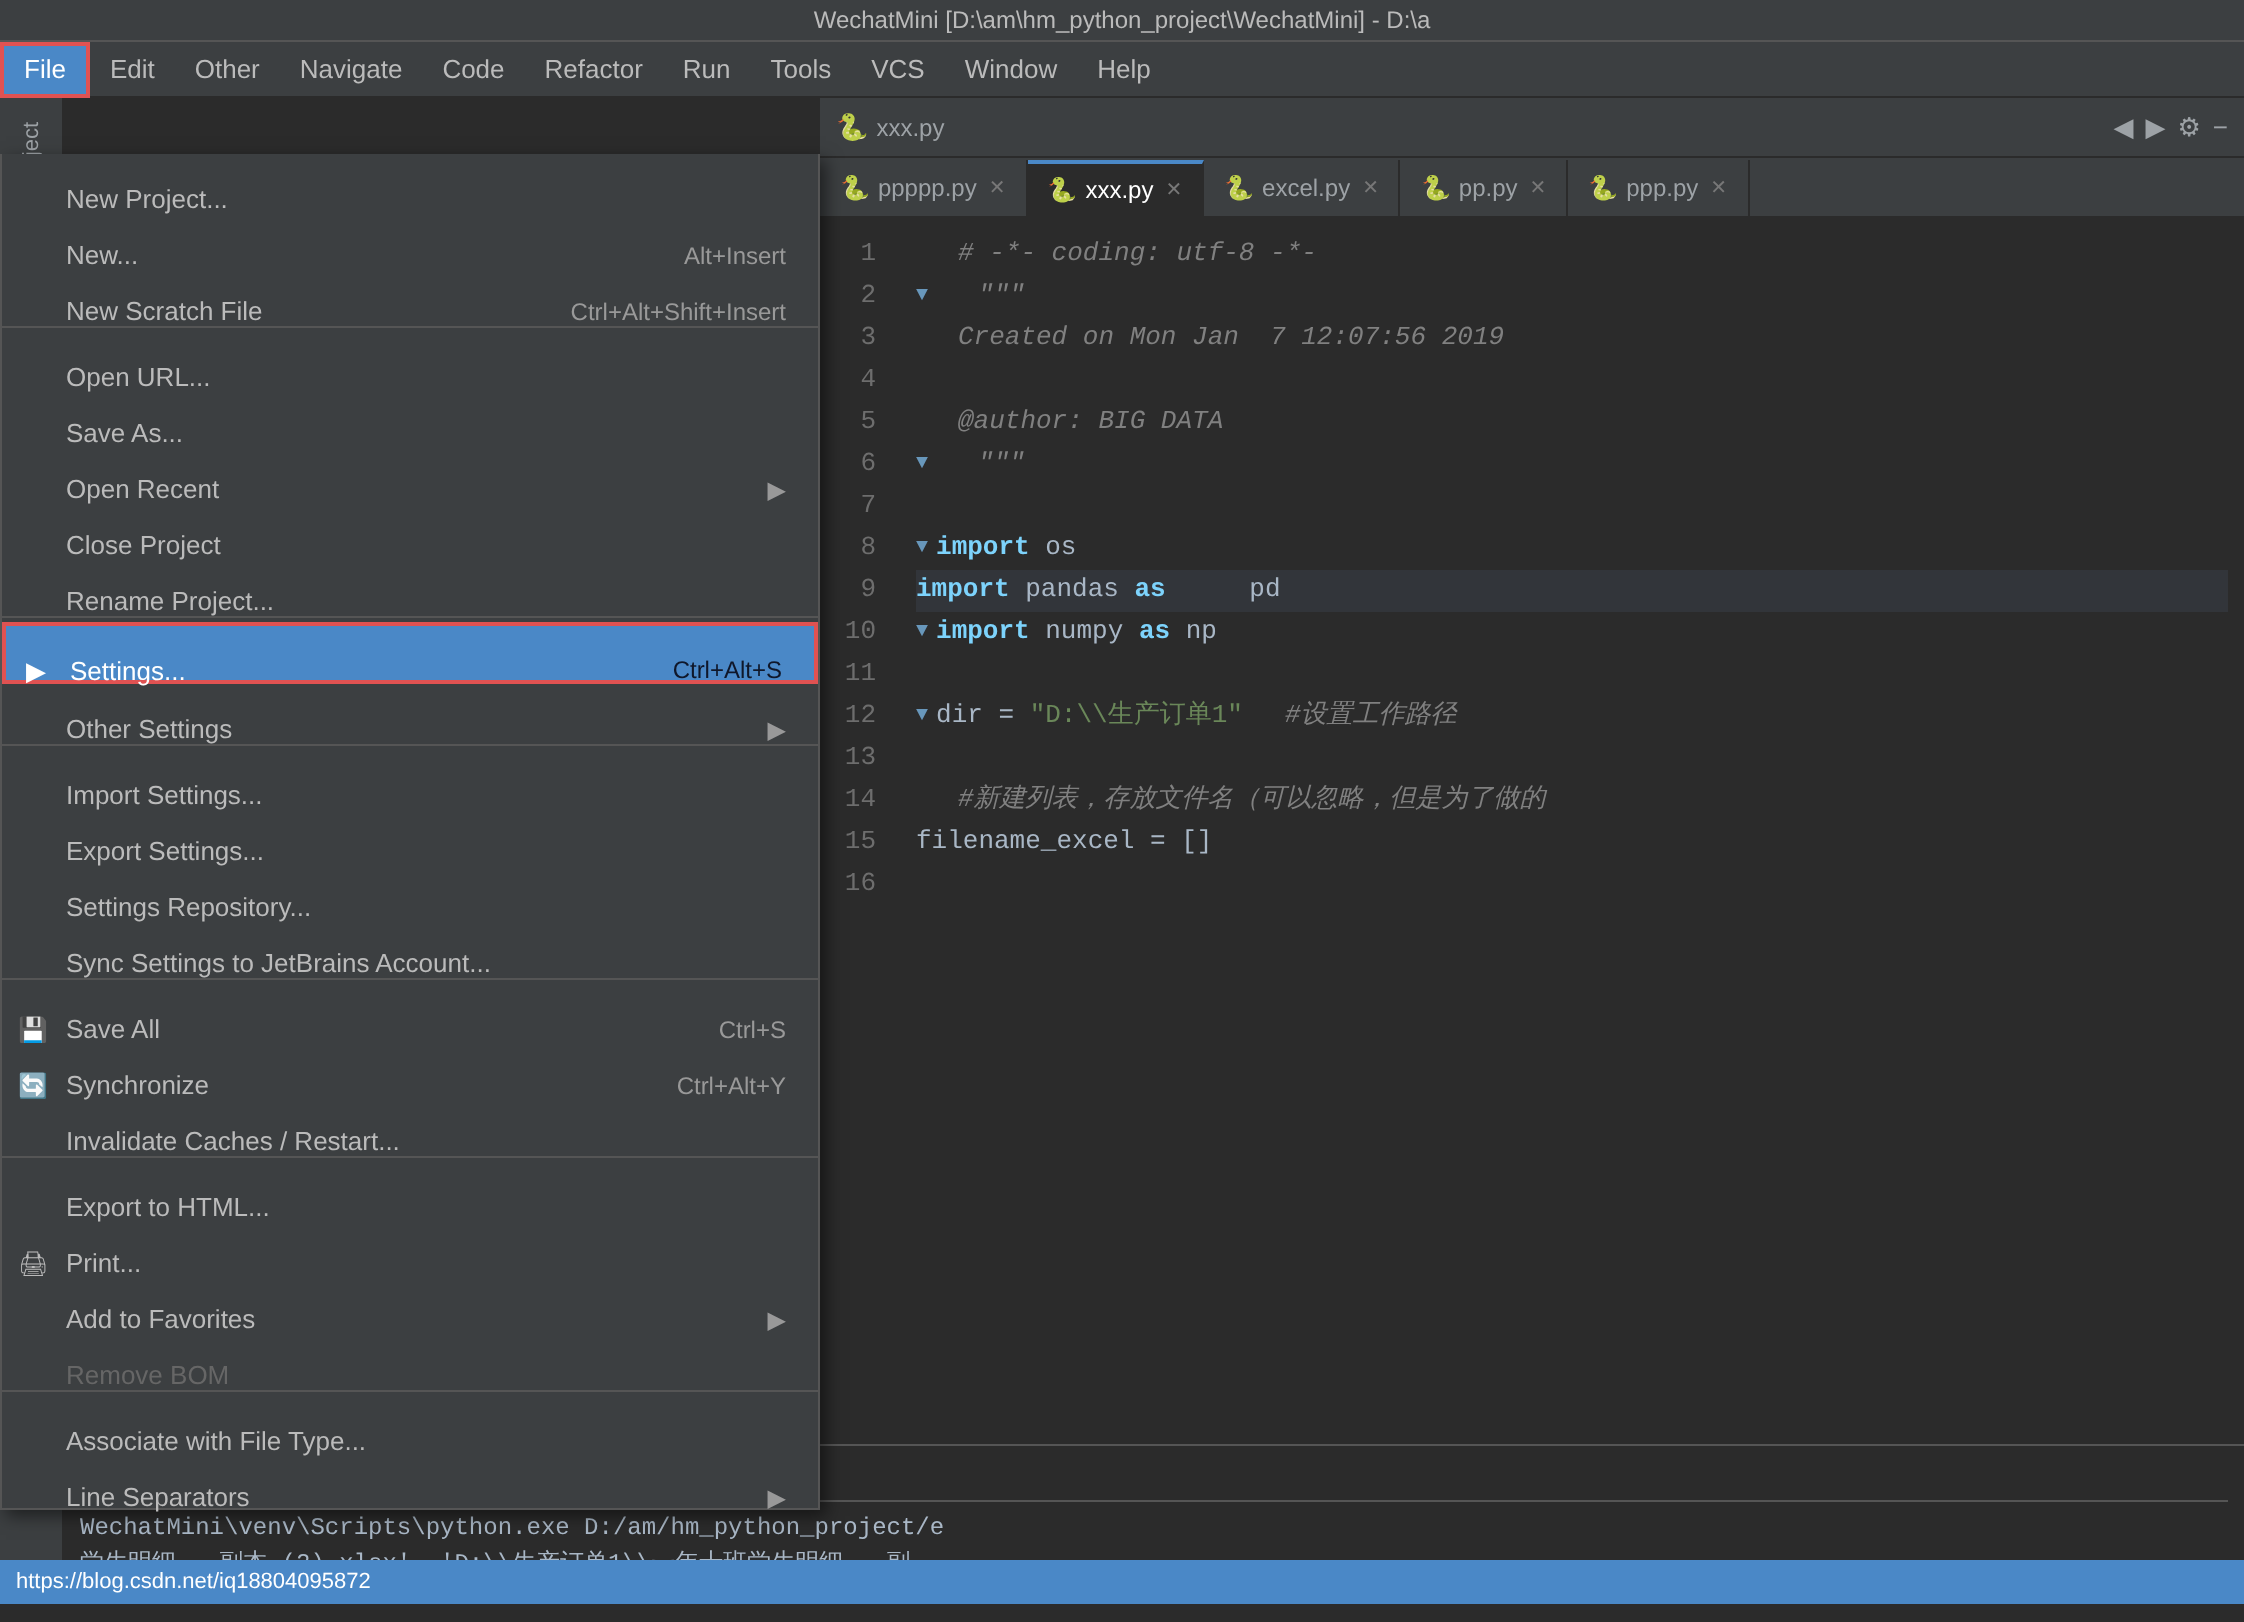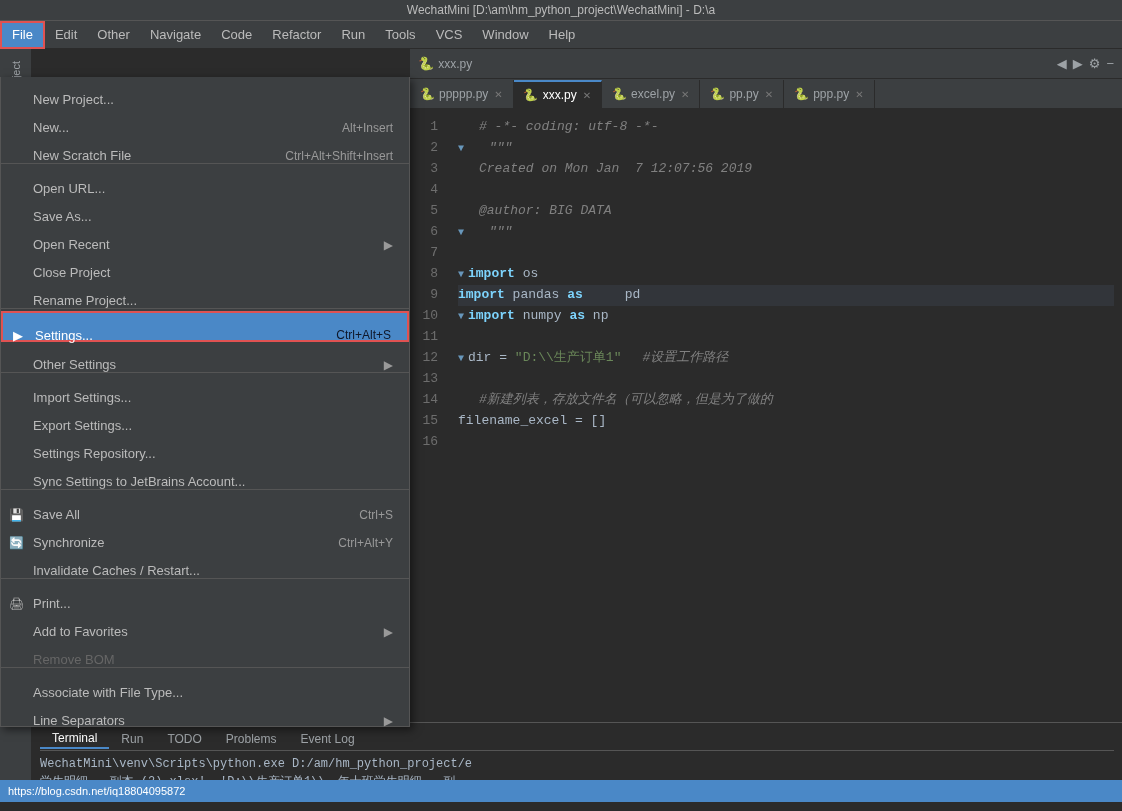--- a/index.html
+++ b/index.html
@@ -383,20 +383,23 @@
     </div>
     <div class="dropdown-item">
       <span style="position:absolute;left:8px;font-size:12px;">🔄</span>
       <span>Synchronize</span>
       <span class="shortcut">Ctrl+Alt+Y</span>
     </div>
     <div class="dropdown-item">
       <span>Invalidate Caches / Restart...</span>
     </div>
     <div class="dropdown-separator"></div>
+    <div class="dropdown-item">
+      <span>Export to HTML...</span>
+    </div>
     <div class="dropdown-item">
       <span style="position:absolute;left:8px;font-size:12px;">🖨</span>
       <span>Print...</span>
     </div>
     <div class="dropdown-item">
       <span>Add to Favorites</span>
       <span class="arrow">▶</span>
     </div>
     <div class="dropdown-item disabled">
       <span>Remove BOM</span>

